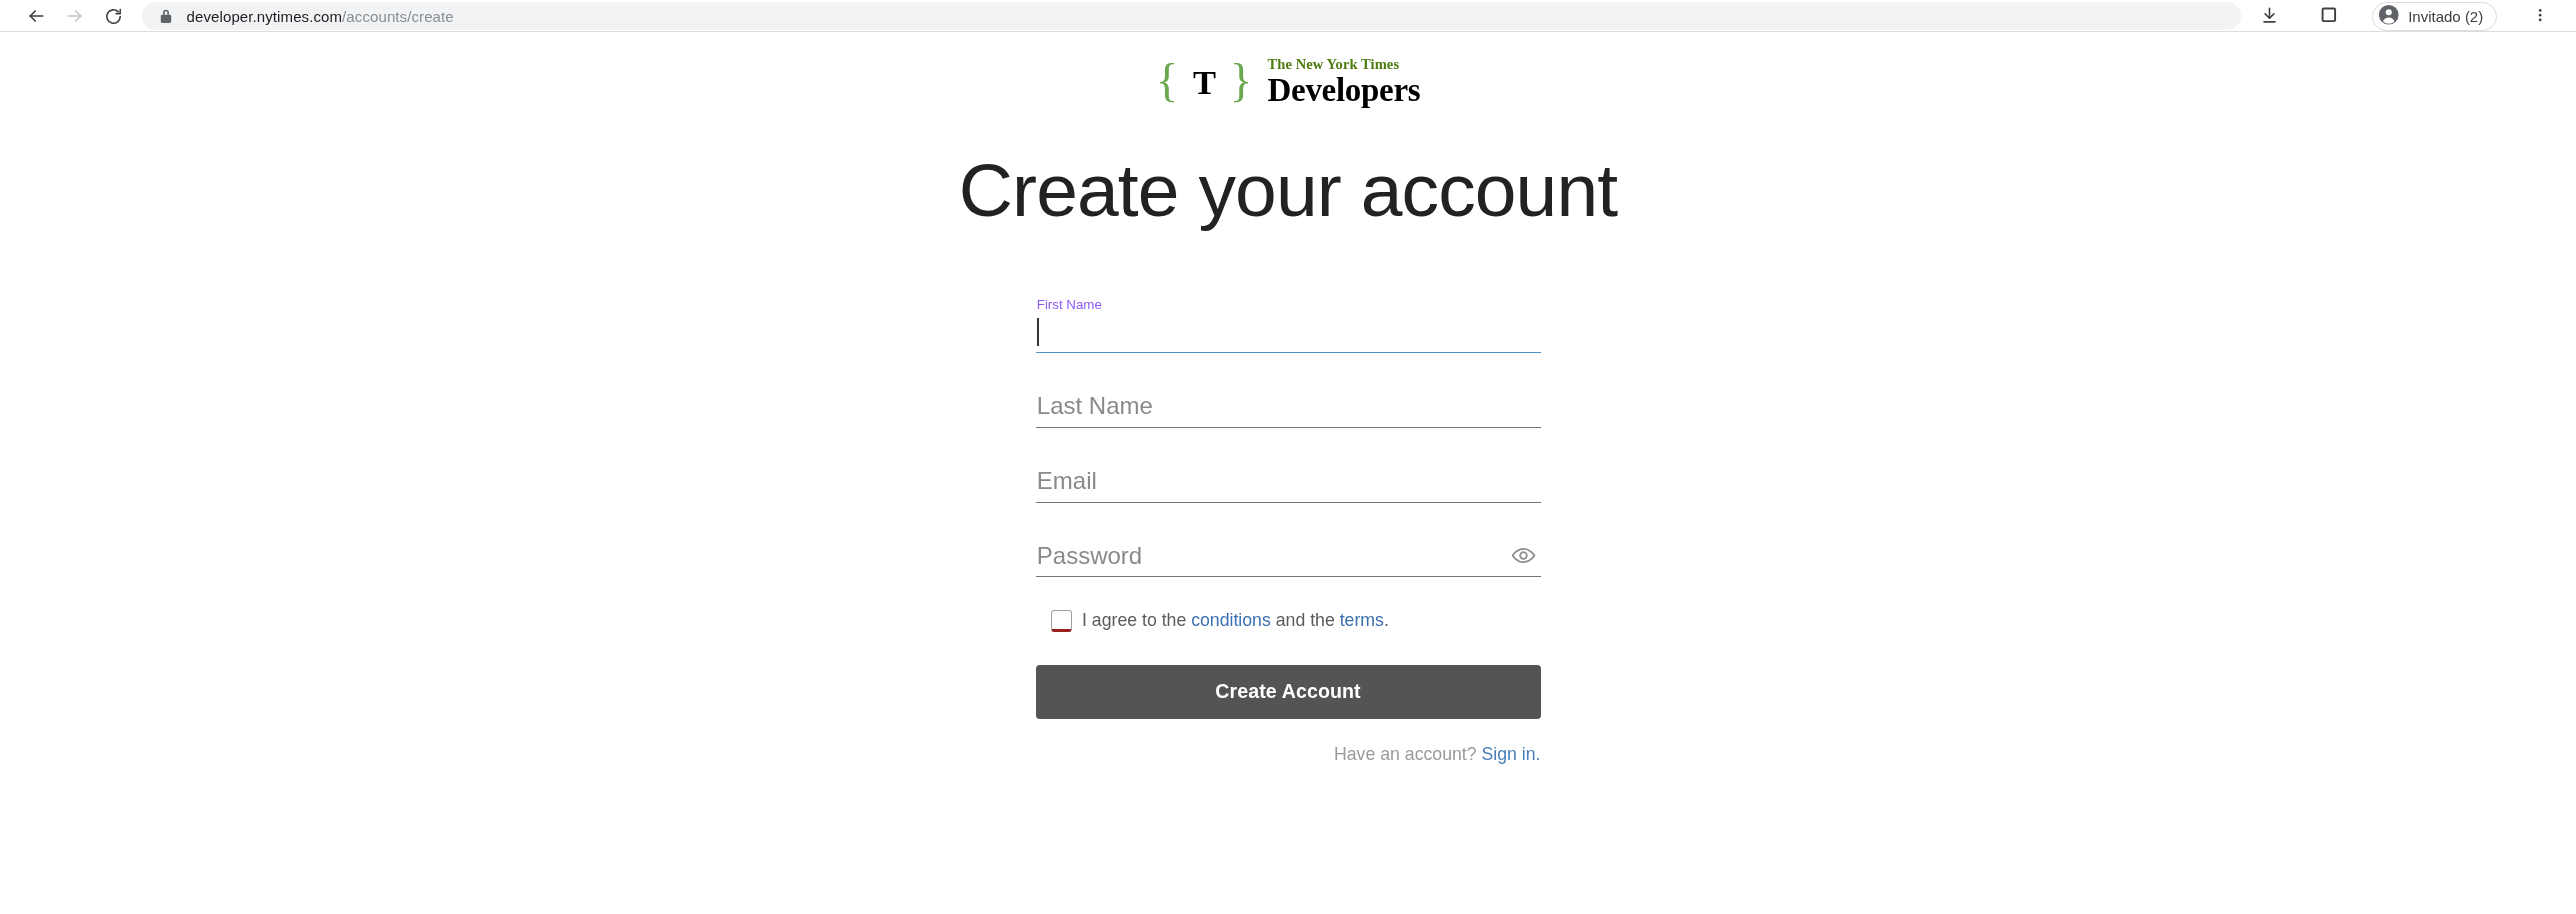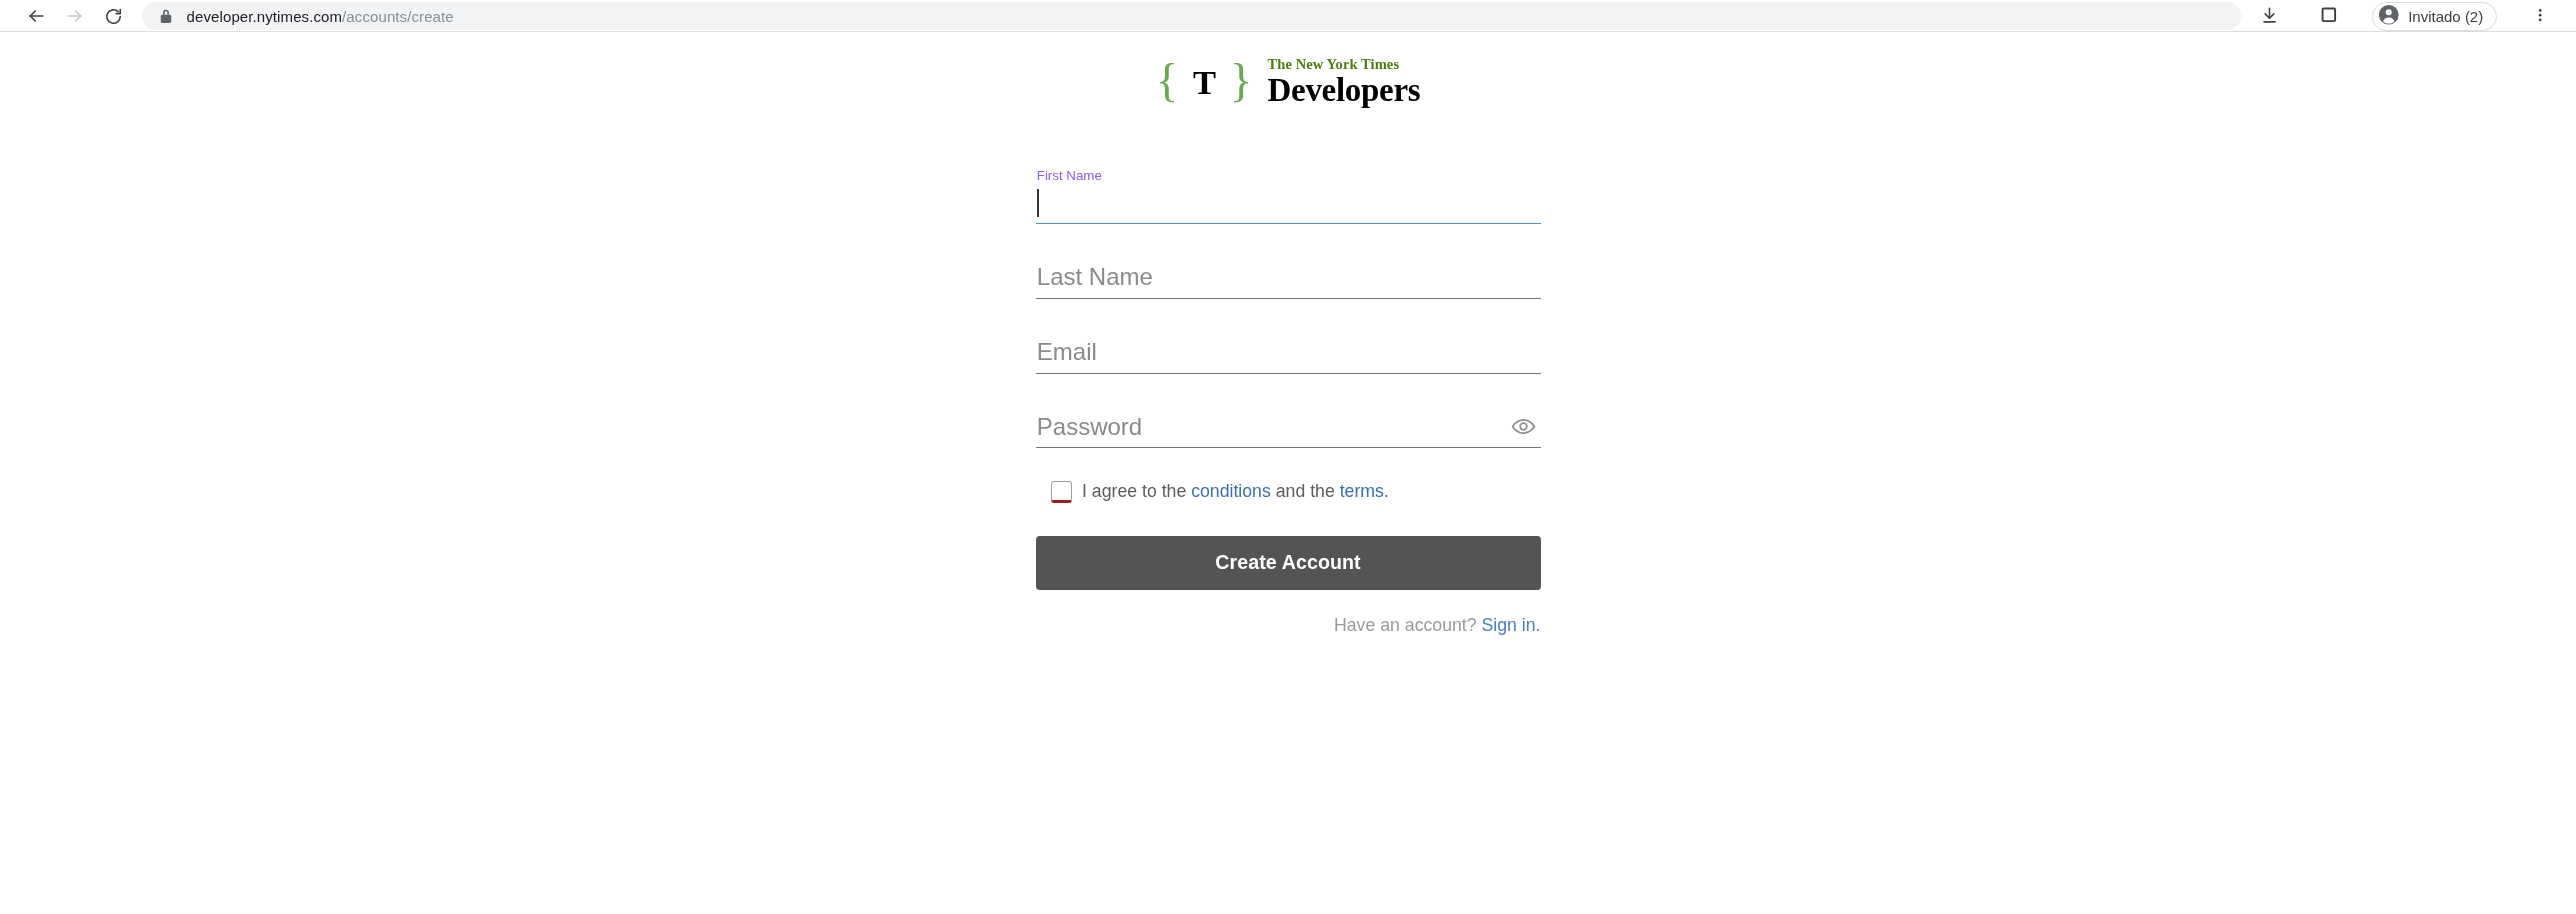--- a/index.html
+++ b/index.html
@@ -329,20 +329,21 @@
         <text x="30" y="49" text-anchor="middle" font-family="Liberation Serif, serif" font-size="56" font-weight="700" fill="#000">T</text>
       </svg>
     </span>
     <span class="brace">}</span>
     <span class="logo-words">
       <span class="logo-nyt">The New York Times</span>
       <span class="logo-dev">Developers</span>
     </span>
   </div>
 
+  <h1 class="page-title">Create your account</h1>
 
   <div class="form">
 
     <div class="field focused">
       <span class="float-label">First Name</span>
       <span class="caret"></span>
     </div>
 
     <div class="field">
       <span class="placeholder">Last Name</span>

